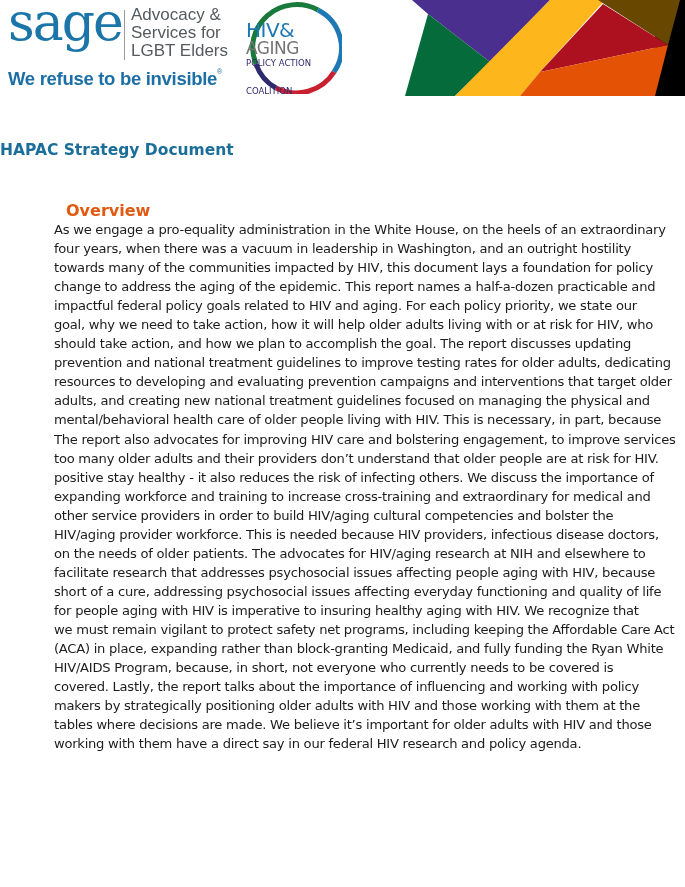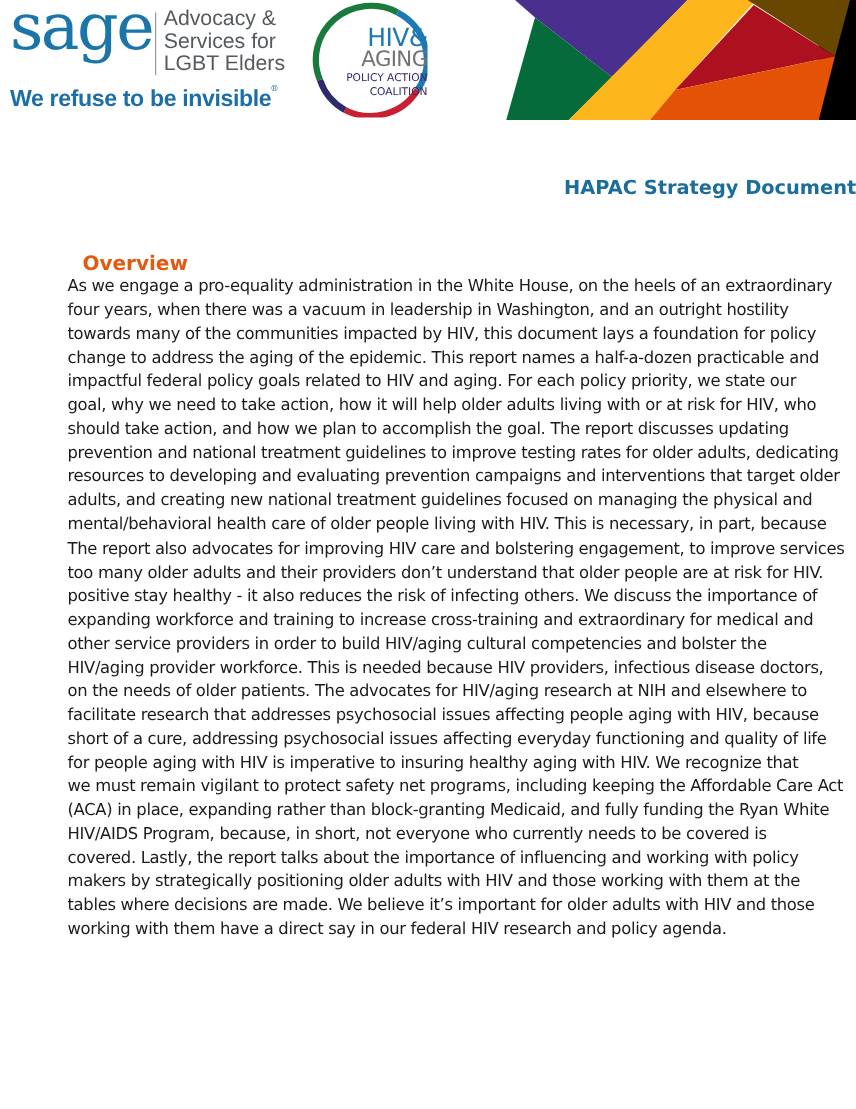--- a/index.html
+++ b/index.html
@@ -74,21 +74,20 @@
       vertical-align: top;
       font-weight: normal;
     }
     
     .hapac-logo {
       position: absolute;
       left: 246px;
       top: 2px;
       width: 96px;
       height: 92px;
-      text-align: right;
     }
     .hapac-logo svg { position: absolute; left: 0; top: 0; }
     .hapac-line1 {
       position: absolute;
       left: 0; width: 96px;
       top: 18px;
       font-size: 20px;
       line-height: 20px;
       color: #1d78b4;
       letter-spacing: -0.5px;
@@ -106,40 +105,40 @@
       position: absolute;
       left: 0; width: 96px;
       top: 56px;
       font-size: 8.5px;
       line-height: 10px;
       color: #2d2a6e;
     }
     .hapac-line4 {
       position: absolute;
       left: 0; width: 96px;
-      top: 67px;
+      top: 84px;
       font-size: 8.5px;
       line-height: 10px;
       color: #2d2a6e;
     }
     
     .banner {
       position: absolute;
       left: 400px;
       top: 0;
       width: 285px;
       height: 96px;
     }
     
     .doc-title {
       position: absolute;
       left: 0;
       top: 141px;
       width: 685px;
-      text-align: right;
+      text-align: left;
       font-family: "DejaVu Sans", sans-serif;
       font-weight: bold;
       font-size: 15.5px;
       color: #1b6e9a;
       letter-spacing: 0px;
     }
     .section-heading {
       position: absolute;
       left: 54px;
       top: 189px;

